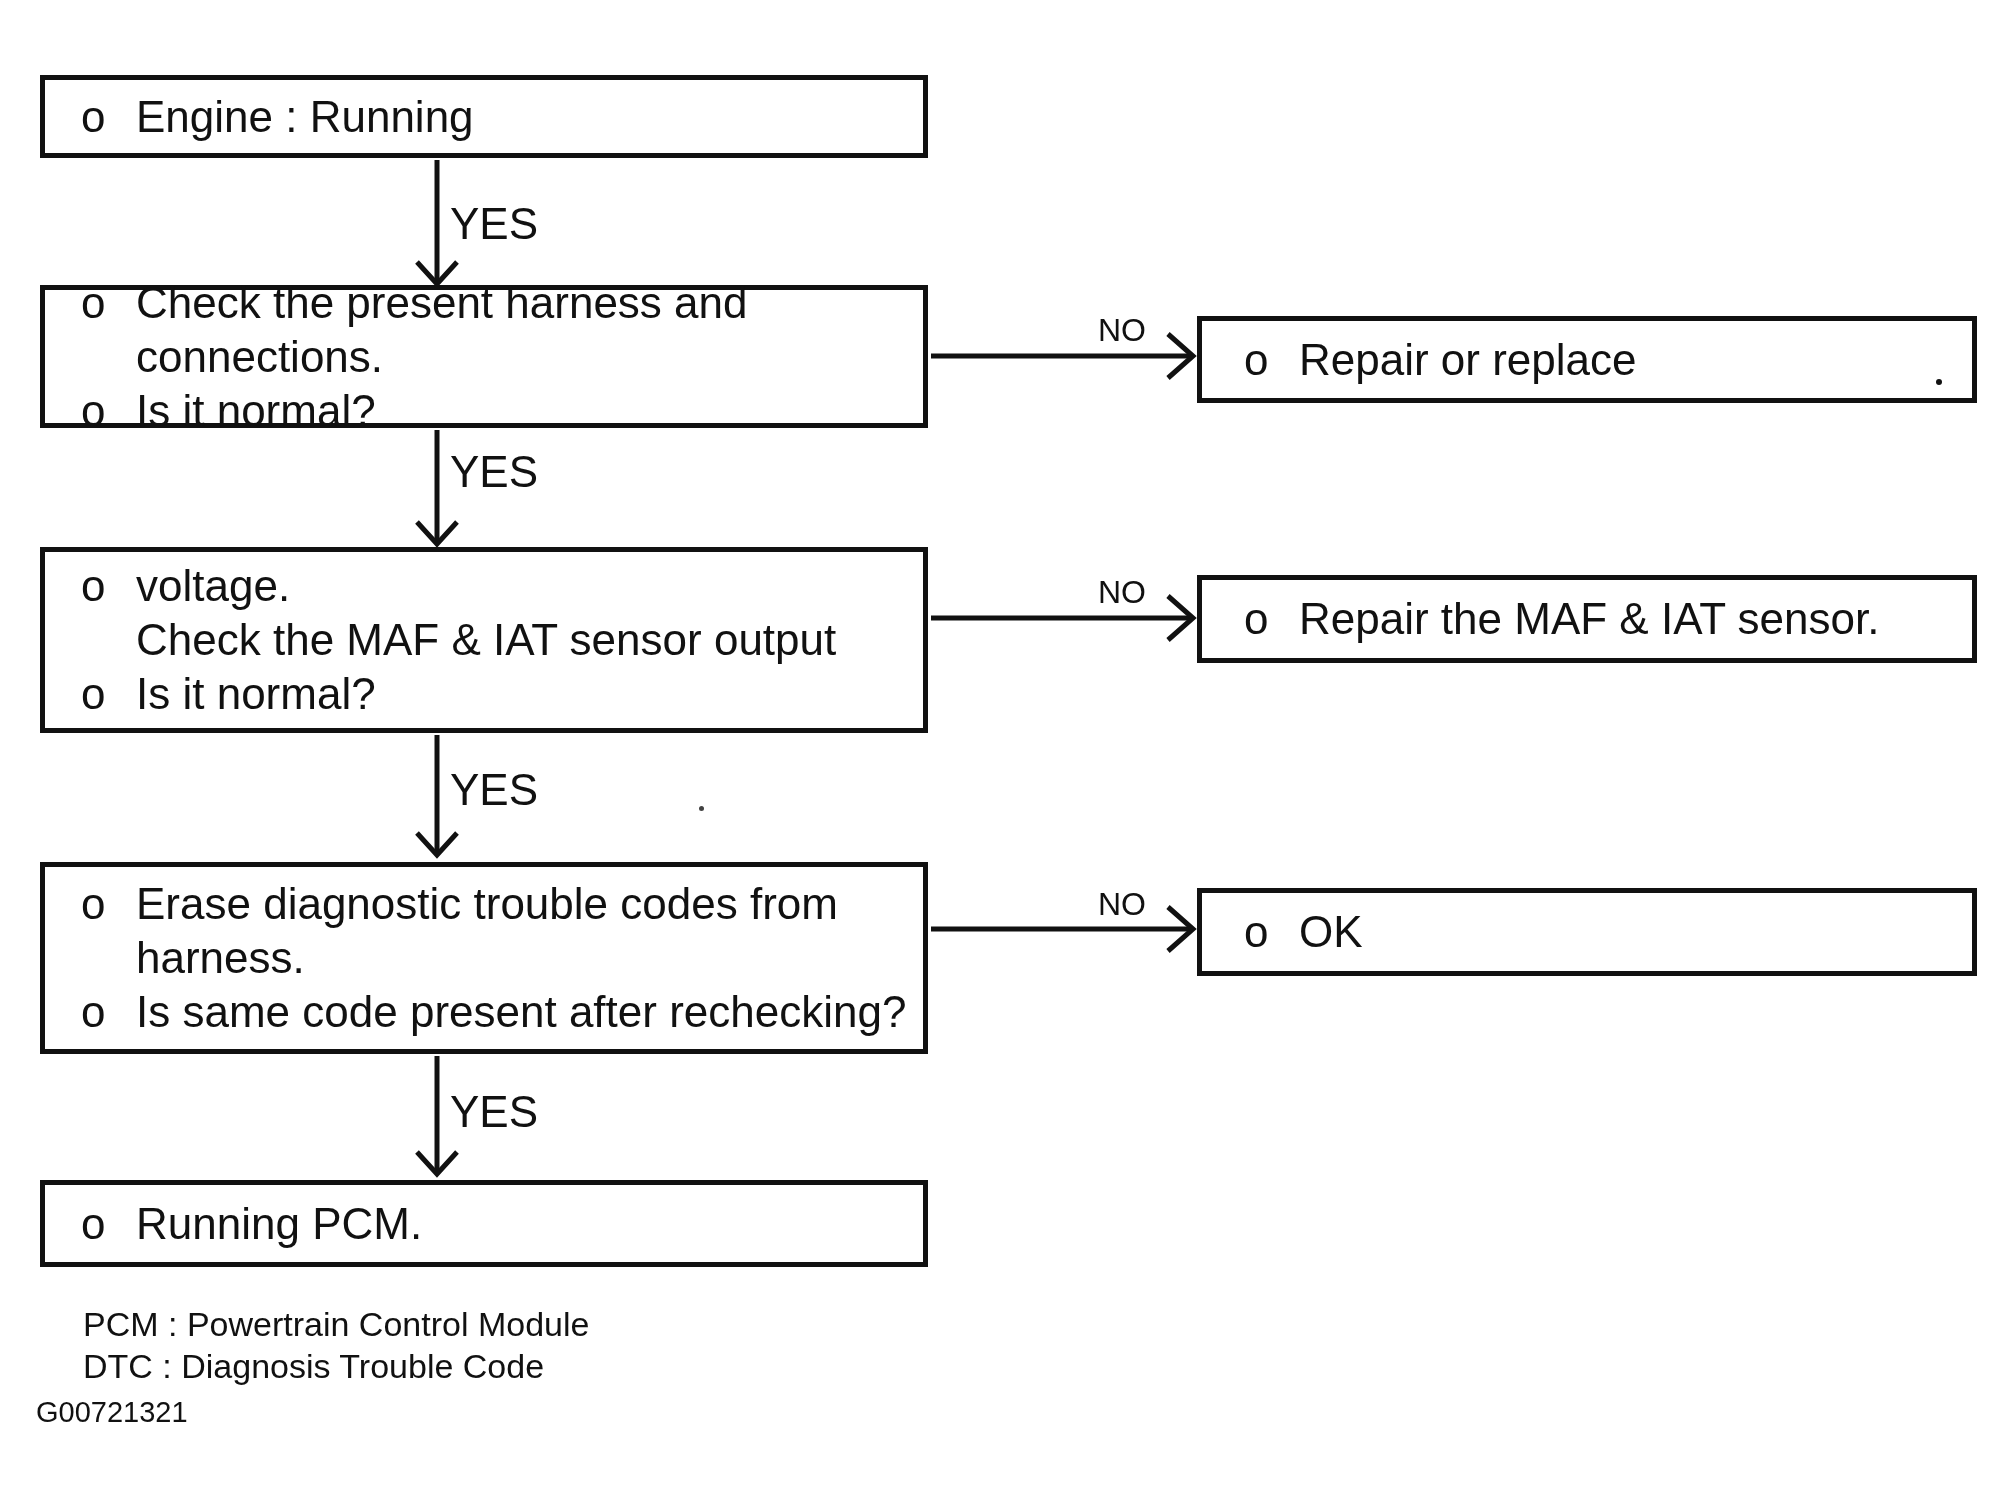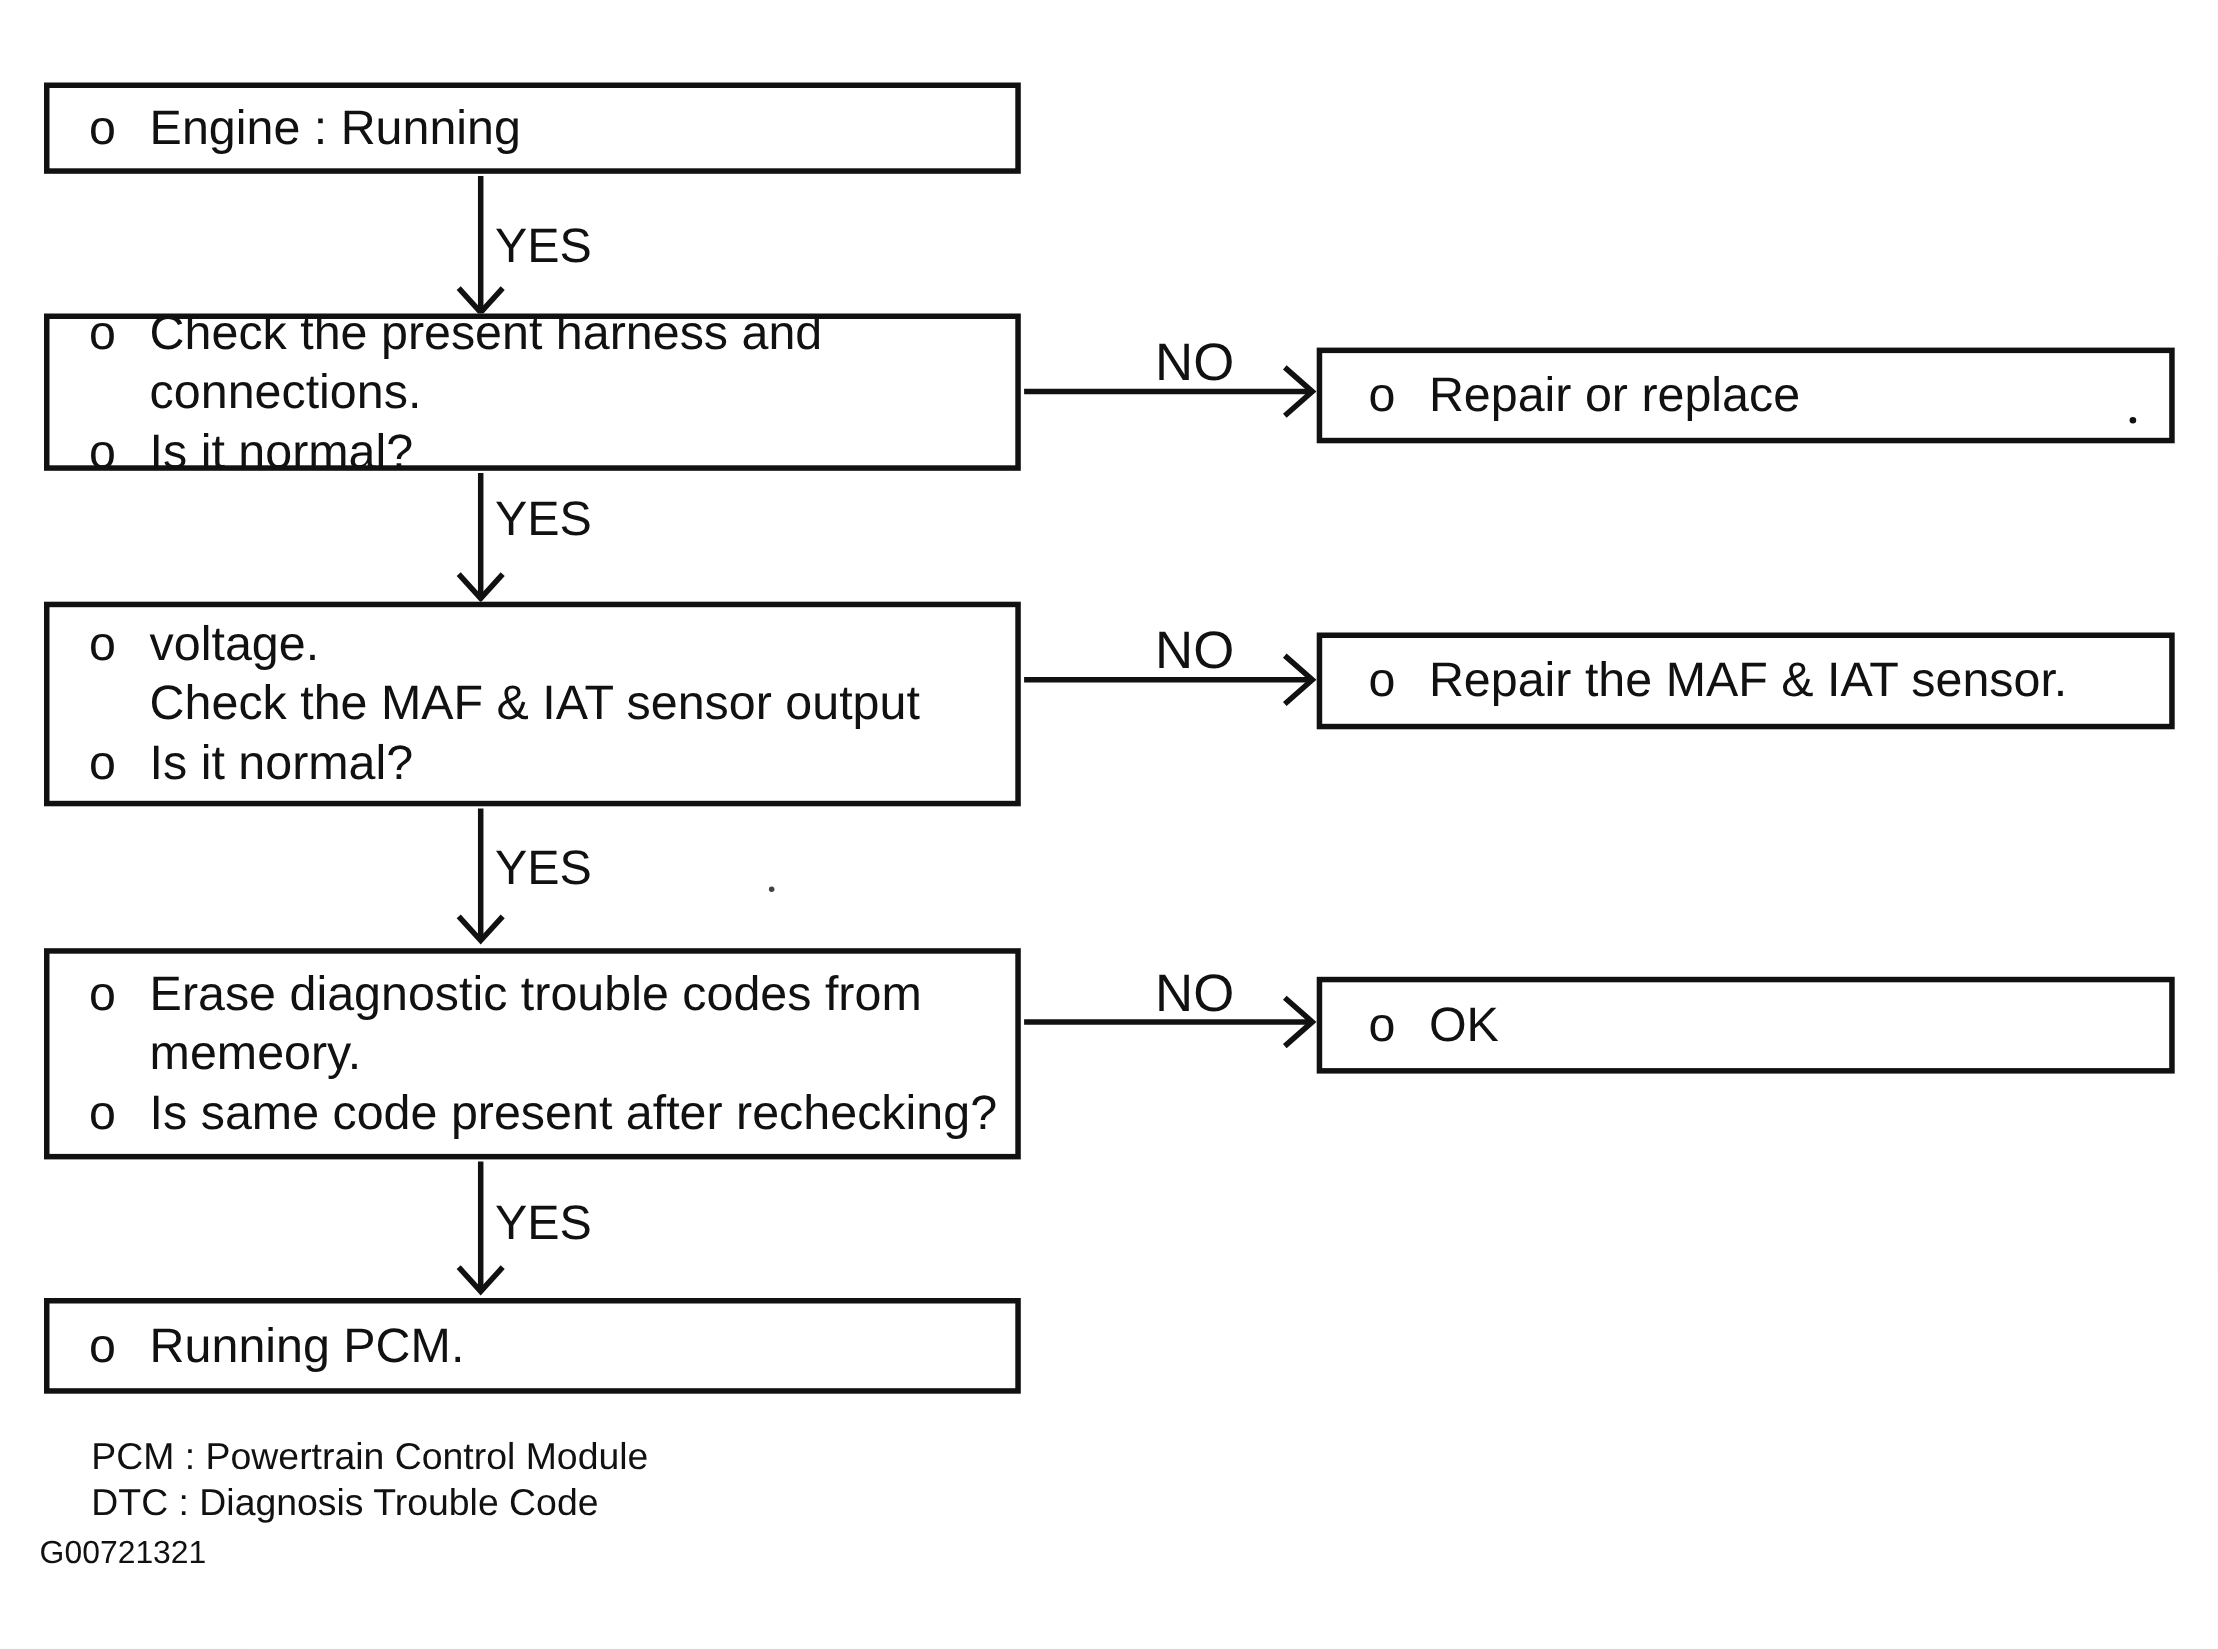--- a/index.html
+++ b/index.html
@@ -31,22 +31,22 @@
   .right-box{left:1197px;width:780px;padding-left:42px;padding-right:10px;}
   .item{display:flex;flex-direction:row;align-items:flex-start;}
   .bullet{flex:0 0 55px;text-align:left;}
   .itext{flex:1 1 auto;}
   
   .yes-label{
     position:absolute;left:450px;
     font-size:44px;line-height:44px;white-space:nowrap;text-align:right;
   }
   .no-label{
-    position:absolute;width:120px;text-align:center;
-    font-size:48px;line-height:44px;white-space:nowrap;
+    position:absolute;width:120px;text-align:right;
+    font-size:32px;line-height:44px;white-space:nowrap;
   }
   
   .footnotes{
     position:absolute;left:83px;top:1303px;
     font-size:34px;line-height:42px;white-space:nowrap;
   }
   .figure-id{
     position:absolute;left:36px;top:1398px;
     font-size:29px;line-height:29px;white-space:nowrap;text-align:center;
   }
@@ -130,21 +130,21 @@
       <span class="bullet">o</span>
       <span class="itext">Is it normal?</span>
     </div>
   </div>
 
   <div class="fbox left-box" style="top:862px;height:192px;">
     <div class="item">
       <span class="bullet">o</span>
       <span class="itext">
         <div>Erase diagnostic trouble codes from</div>
-        <div>memeory.</div>
+        <div>harness.</div>
       </span>
     </div>
     <div class="item">
       <span class="bullet">o</span>
       <span class="itext">Is same code present after rechecking?</span>
     </div>
   </div>
 
   <div class="fbox left-box" style="top:1180px;height:87px;">
     <div class="item">

